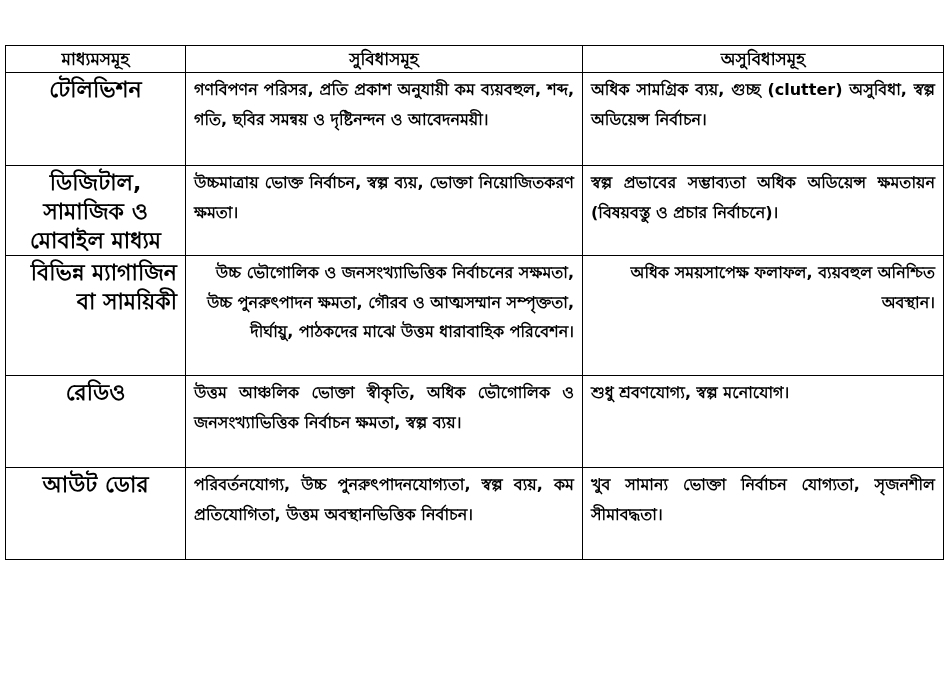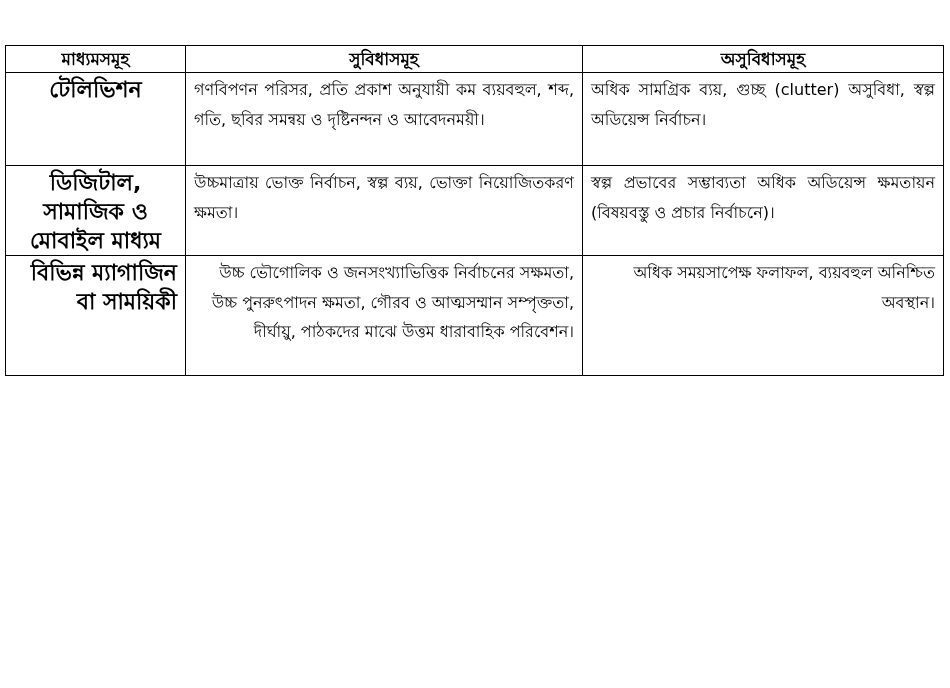--- a/index.html
+++ b/index.html
@@ -45,20 +45,21 @@
     td.media-name {
       text-align: center;
       font-weight: bold;
       font-size: 22px;
       line-height: 29px;
     }
     td.adv, td.disadv {
       font-size: 16px;
       line-height: 29.5px;
       text-align: justify;
+      font-weight: bold;
     }
     tr.r-tv td { height: 90px; }
     tr.r-digital td { height: 59px; }
     tr.r-news td { height: 89px; }
     tr.r-mag td { height: 117px; text-align: right; }
     tr.r-mail td { height: 88px; }
     tr.r-radio td { height: 89px; }
     tr.r-out td { height: 89px; }
   </style>
 </head>
@@ -86,14 +87,24 @@
     <tr class="r-digital">
       <td class="media-name">ডিজিটাল, সামাজিক ও মোবাইল মাধ্যম</td>
       <td class="adv">উচ্চমাত্রায় ভোক্ত নির্বাচন, স্বল্প ব্যয়, ভোক্তা নিয়োজিতকরণ ক্ষমতা।</td>
       <td class="disadv">স্বল্প প্রভাবের সম্ভাব্যতা অধিক অডিয়েন্স ক্ষমতায়ন (বিষয়বস্তু ও প্রচার নির্বাচনে)।</td>
     </tr>
     <tr class="r-mag">
       <td class="media-name">বিভিন্ন ম্যাগাজিন বা সাময়িকী</td>
       <td class="adv">উচ্চ ভৌগোলিক ও জনসংখ্যাভিত্তিক নির্বাচনের সক্ষমতা, উচ্চ পুনরুৎপাদন ক্ষমতা, গৌরব ও আত্মসম্মান সম্পৃক্ততা, দীর্ঘায়ু, পাঠকদের মাঝে উত্তম ধারাবাহিক পরিবেশন।</td>
       <td class="disadv">অধিক সময়সাপেক্ষ ফলাফল, ব্যয়বহুল অনিশ্চিত অবস্থান।</td>
     </tr>
+    <tr class="r-radio">
+      <td class="media-name">রেডিও</td>
+      <td class="adv">উত্তম আঞ্চলিক ভোক্তা স্বীকৃতি, অধিক ভৌগোলিক ও জনসংখ্যাভিত্তিক নির্বাচন ক্ষমতা, স্বল্প ব্যয়।</td>
+      <td class="disadv">শুধু শ্রবণযোগ্য, স্বল্প মনোযোগ।</td>
+    </tr>
+    <tr class="r-out">
+      <td class="media-name">আউট ডোর</td>
+      <td class="adv">পরিবর্তনযোগ্য, উচ্চ পুনরুৎপাদনযোগ্যতা, স্বল্প ব্যয়, কম প্রতিযোগিতা, উত্তম অবস্থানভিত্তিক নির্বাচন।</td>
+      <td class="disadv">খুব সামান্য ভোক্তা নির্বাচন যোগ্যতা, সৃজনশীল সীমাবদ্ধতা।</td>
+    </tr>
   </tbody>
 </table>
 
 </body></html>

